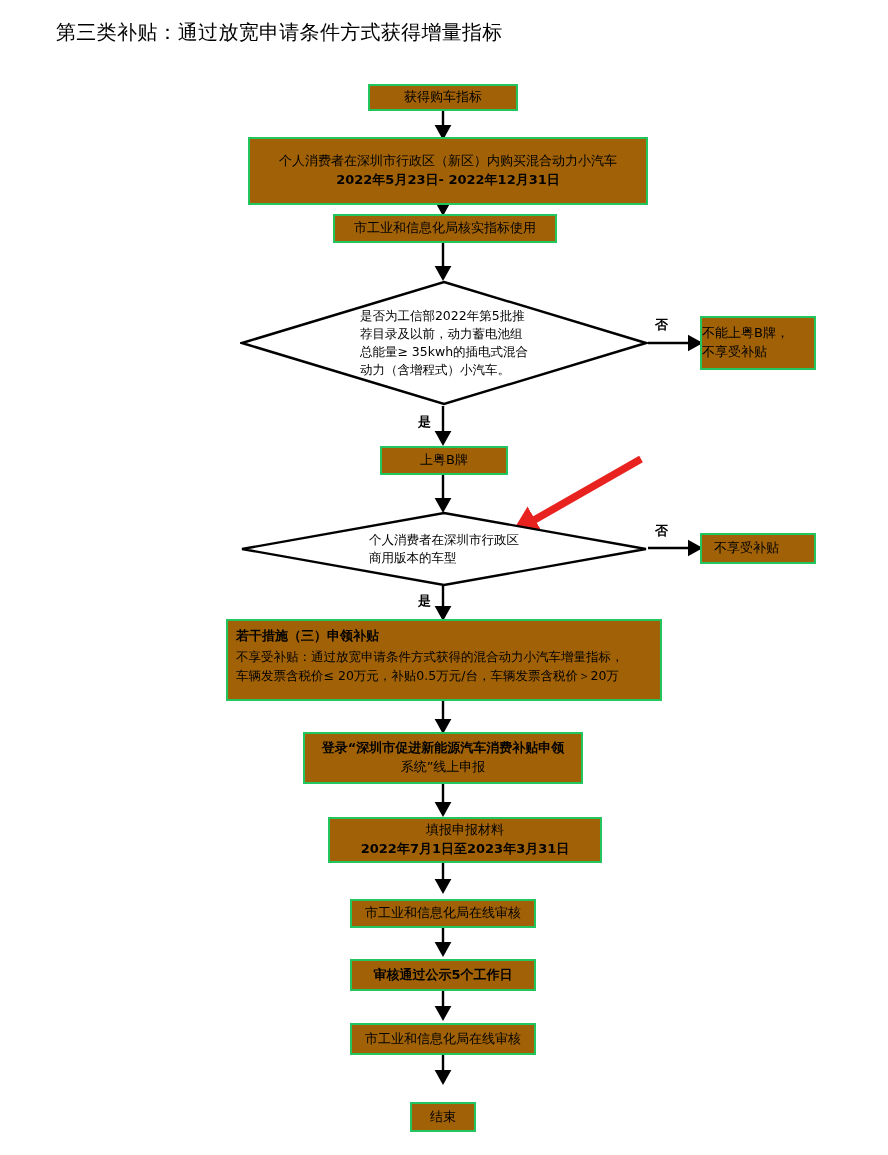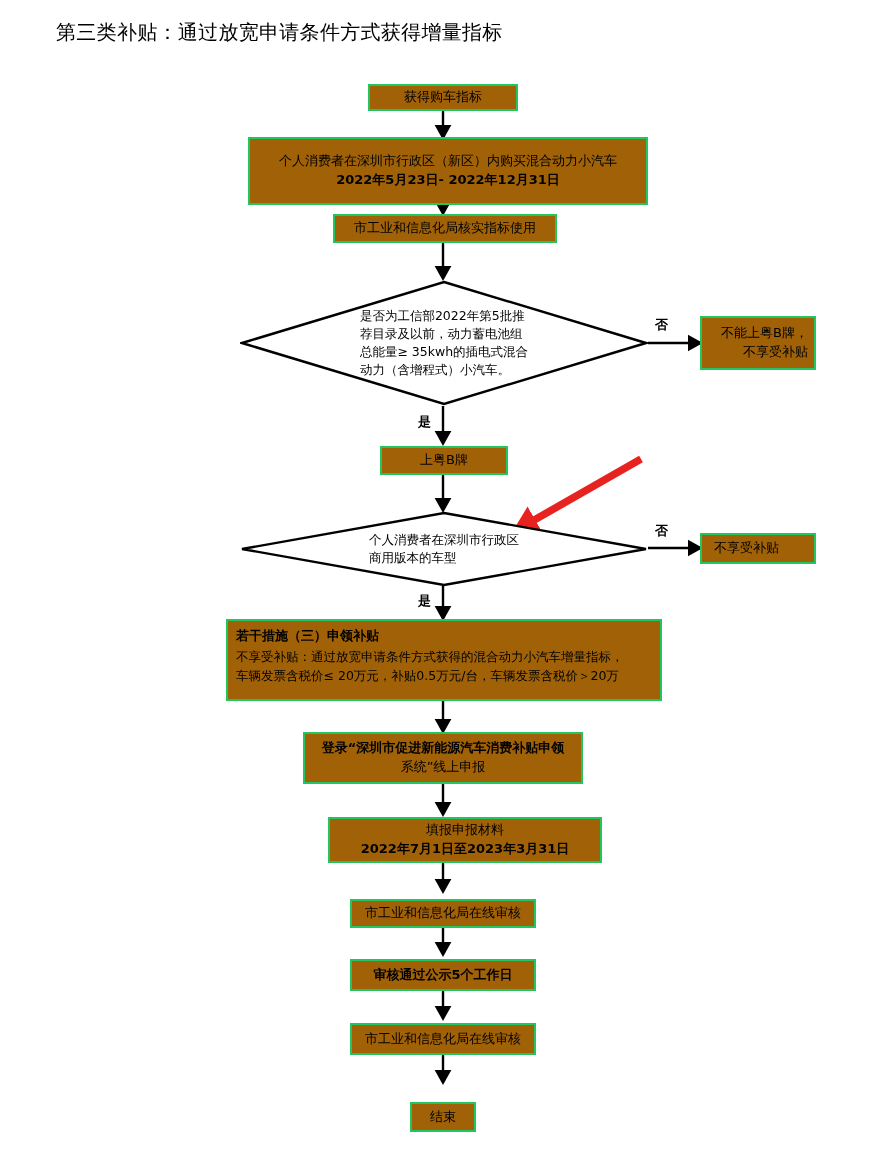--- a/index.html
+++ b/index.html
@@ -188,21 +188,21 @@
     <div class="dtext">
       <span class="ln">是否为工信部2022年第5批推</span>
       <span class="ln">荐目录及以前，动力蓄电池组</span>
       <span class="ln">总能量≥ 35kwh的插电式混合</span>
       <span class="ln">动力（含增程式）小汽车。</span>
     </div>
   </div>
 
   <div class="branch-label" style="left:655px; top:318px;">否</div>
 
-  <div class="node" style="left:700px; top:316px; width:116px; height:54px; align-items:flex-end; padding-left:26px;">
+  <div class="node" style="left:700px; top:316px; width:116px; height:54px; align-items:flex-start; padding-left:0;">
     <span class="ln">不能上粤B牌，</span>
     <span class="ln">不享受补贴</span>
   </div>
 
   <div class="branch-label" style="left:418px; top:415px;">是</div>
 
   <div class="node" style="left:380px; top:446px; width:128px; height:29px;">
     <span class="ln">上粤B牌</span>
   </div>
 

